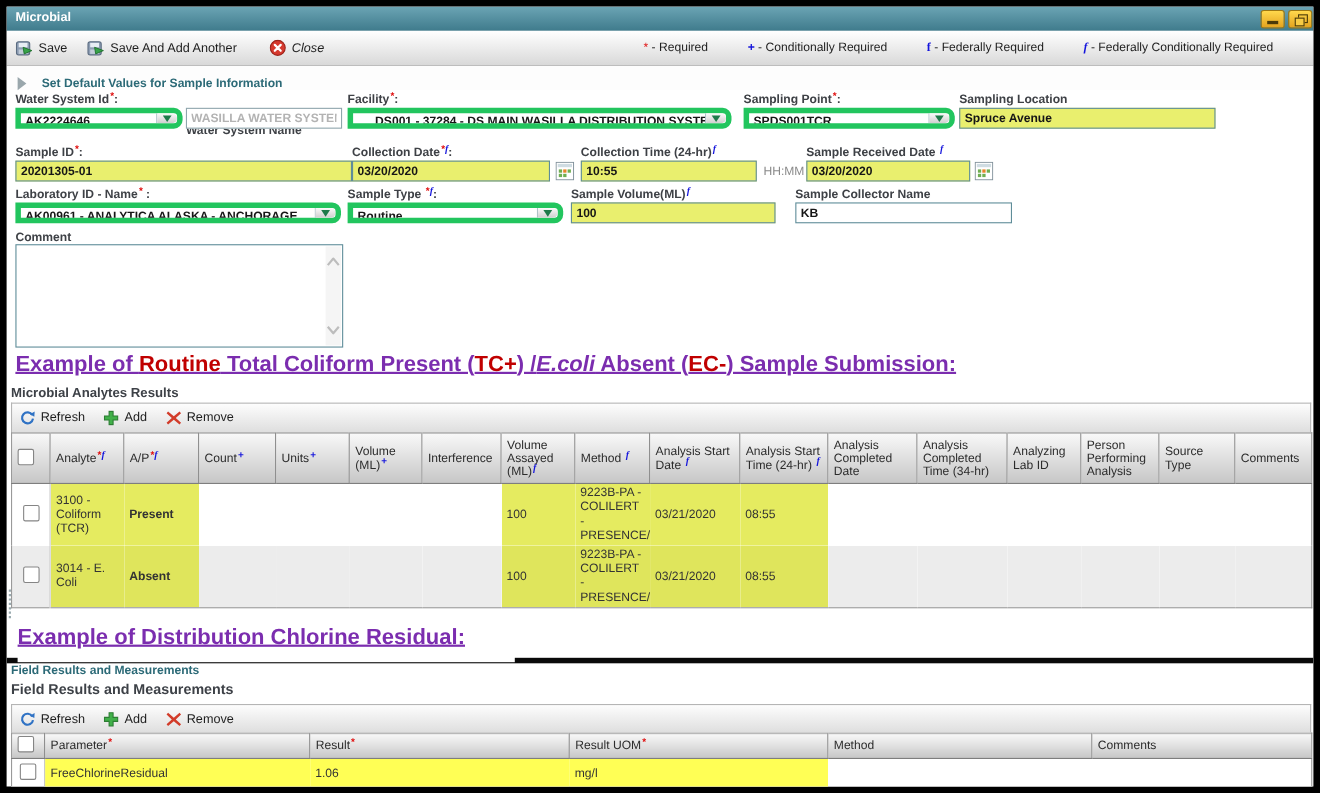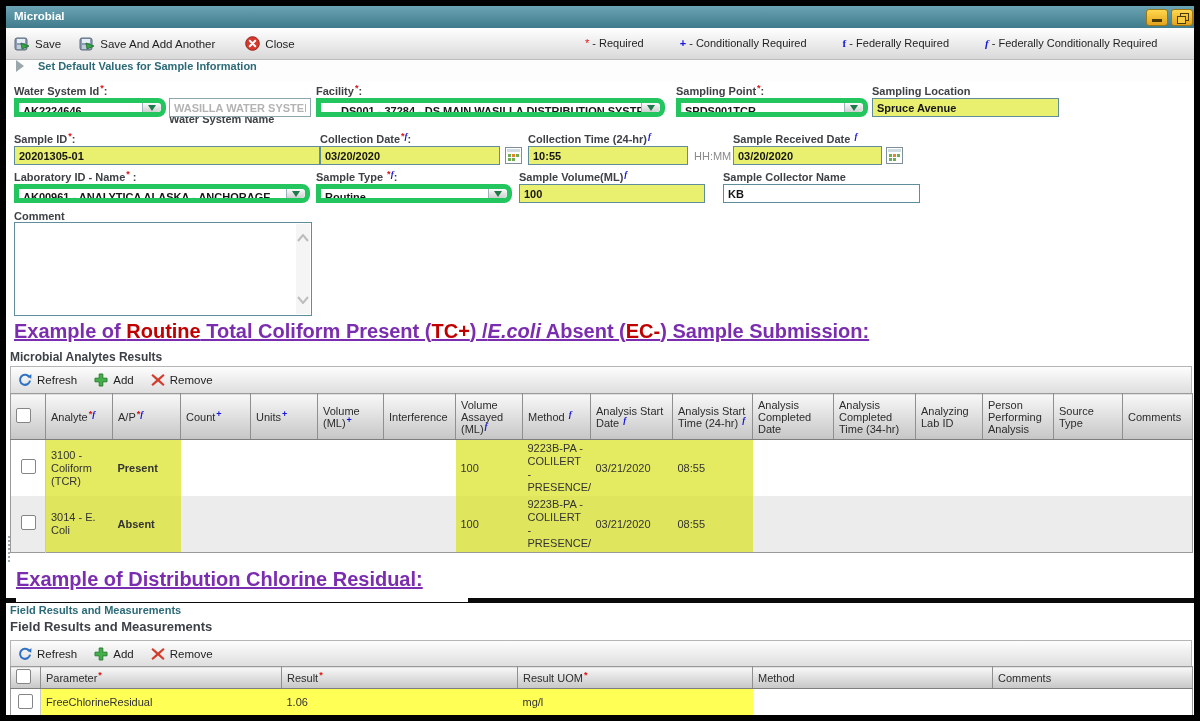--- a/index.html
+++ b/index.html
@@ -24,21 +24,21 @@
   .legend .li{margin-right:36px;}
 
   
   .mk{font-size:9px;position:relative;top:-4px;margin-left:1px;font-weight:bold;}
   .mk-star{color:var(--marker-red);}
   .mk-plus{color:var(--marker-blue);font-weight:bold;}
   .mk-fed{color:var(--marker-blue);font-family:"Liberation Serif",serif;font-style:italic;font-weight:bold;}
   .mk-fedb{color:var(--marker-blue);font-family:"Liberation Serif",serif;font-weight:bold;}
 
   
-  .secrow{left:0;top:54px;width:1188px;height:22px;display:flex;align-items:flex-start;gap:14px;padding-left:10px;box-sizing:border-box;background:#fdfdfd;}
+  .secrow{left:0;top:54px;width:1188px;height:22px;display:flex;align-items:flex-end;gap:14px;padding-left:10px;box-sizing:border-box;background:#fdfdfd;}
   .tri-right{width:0;height:0;border-top:6px solid transparent;border-bottom:6px solid transparent;border-left:8px solid #9aa7ac;}
   .sectitle{font-size:11px;font-weight:bold;color:var(--section-teal);}
 
   
   .flabel{font-size:11px;font-weight:bold;color:#3e4146;white-space:nowrap;}
   .inp{height:19px;border:1px solid #5f8d99;background:#fff;font-family:"Liberation Sans",sans-serif;font-size:11px;font-weight:bold;color:#161616;padding:1px 4px;box-sizing:border-box;}
   .yellow{background:var(--field-yellow);}
   .dis{color:#b3b3b3;border-color:#8fa6ad;}
   .ddl{display:flex;align-items:stretch;height:19px;border:5px solid #22c55e;border-radius:0 8px 8px 0;box-sizing:border-box;background:#fff;}
   .ddl .val{flex:1;font-size:11px;font-weight:bold;color:#161616;padding:2px 4px;overflow:hidden;white-space:nowrap;}
@@ -112,21 +112,21 @@
     </span>
     <span class="tbtn">
       <svg width="16" height="16" viewBox="0 0 16 16">
             <rect x="1" y="2" width="12" height="12" rx="2" fill="#8d9db3" stroke="#5a6b80"></rect>
             <rect x="3" y="3" width="8" height="4" fill="#e7edf4"></rect>
             <rect x="3" y="9" width="8" height="4" fill="#c2cdd9"></rect>
             <path d="M7 7 L15 10 L8 13 Z" fill="#37a34a" stroke="#1c6e2a" stroke-width="0.8"></path>
           </svg>
       <span>Save And Add Another</span>
     </span>
-    <span class="tbtn" style="margin-left:12px;">
+    <span class="tbtn" style="margin-left:12px;font-style:italic;">
       <svg width="15" height="15" viewBox="0 0 15 15">
             <circle cx="7.5" cy="7.5" r="6.8" fill="#d63a2f" stroke="#9c241b"></circle>
             <path d="M4.8 4.8 L10.2 10.2 M10.2 4.8 L4.8 10.2" stroke="#fff" stroke-width="2" stroke-linecap="round"></path>
           </svg>
       <span>Close</span>
     </span>
   </div>
   <div class="abs legend">
     <span class="li"><span class="mk-star">*</span> <span>- Required</span></span><span class="li"><span class="mk-plus">+</span> <span>- Conditionally Required</span></span><span class="li"><span class="mk-fedb">f</span> <span>- Federally Required</span></span><span class="li"><span class="mk-fed">f</span> <span>- Federally Conditionally Required</span></span>
   </div>
@@ -154,21 +154,21 @@
     <span class="dd-btn">
           <span class="dd-tri"></span>
         </span>
   </div>
   <div class="abs ddl yellow" style="left:670px;top:92px;width:192px;">
     <span class="val">SPDS001TCR</span>
     <span class="dd-btn">
           <span class="dd-tri"></span>
         </span>
   </div>
-  <input class="abs inp yellow" style="left: 866px; top: 92px; width: 187px;" readonly="" value="Spruce Avenue">
+  <input class="abs inp yellow" style="left: 866px; top: 92px; width: 233px;" readonly="" value="Spruce Avenue">
 
   <div class="abs flabel" style="left:8px;top:127px;"><span>Sample ID</span><span class="mk"><span class="mk-star">*</span></span><span>:</span></div>
   <div class="abs flabel" style="left:314px;top:127px;"><span>Collection Date</span><span class="mk"><span class="mk-star">*</span><span class="mk-fed">f</span></span><span>:</span></div>
   <div class="abs flabel" style="left:522px;top:127px;"><span>Collection Time (24-hr)</span><span class="mk"><span class="mk-fed">f</span></span></div>
   <div class="abs flabel" style="left:727px;top:127px;"><span>Sample Received Date</span> <span class="mk"><span class="mk-fed">f</span></span></div>
 
   <input class="abs inp yellow" style="left: 8px; top: 140px; width: 306px;" readonly="" value="20201305-01">
   <input class="abs inp yellow" style="left: 314px; top: 140px; width: 180px;" readonly="" value="03/20/2020">
   <span class="abs calbtn" style="left:499px;top:141px;">
     <svg width="17" height="17" viewBox="0 0 17 17">

